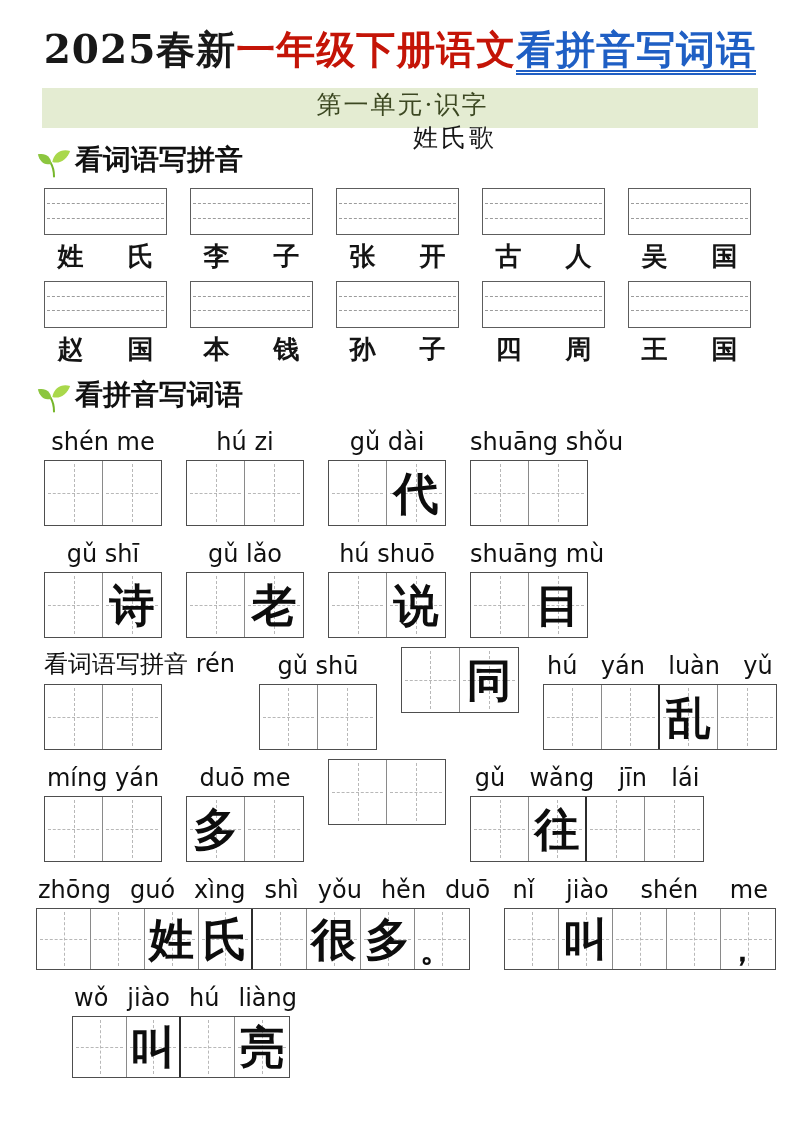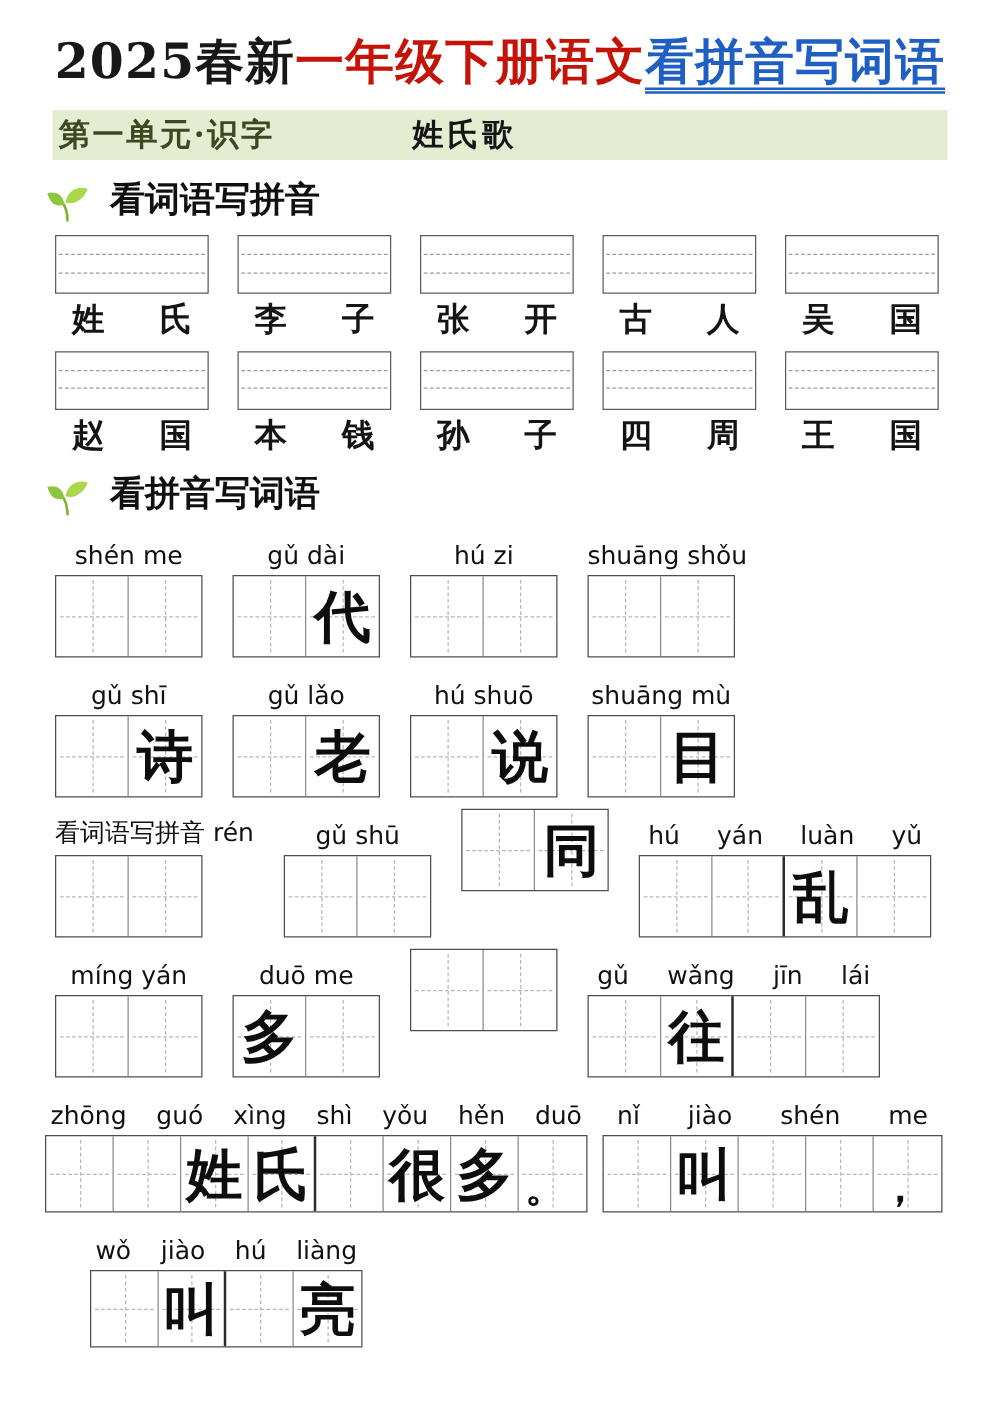--- a/index.html
+++ b/index.html
@@ -27,28 +27,29 @@
   .t-red{color:#c41407;}
   .t-blue{color:#1f5fc4;border-bottom:5px double #1f5fc4;padding-bottom:0px;display:inline-block;line-height:1.05;}
   
   .banner{
     margin-top:13px;
     height:40px;
     background:#e4ecd2;
     display:flex;
     align-items:center;
     font-family:"DejaVu Serif",serif;
-    font-weight:700;
+    font-weight:400;
     font-size:25px;
+    flex-direction:column;
   }
   .banner .unit{color:#3c4822;padding-left:5px;letter-spacing:2px;}
   .banner .lesson{color:#161616;margin-left:110px;letter-spacing:3px;}
   
   .sec-head{
-    display:flex;align-items:flex-end;gap:16px;
+    display:flex;align-items:flex-end;gap:3px;
     margin:13px 0 9px -6px;
     font-family:"DejaVu Serif",serif;
     font-weight:700;font-size:28px;color:#101010;
   }
   .sprout{width:36px;height:34px;flex:0 0 auto;}
   
   .s1-row{display:flex;gap:23px;margin:0 0 10px 2px;}
   .s1-item{width:123px;}
   .fourline{
     position:relative;height:47px;box-sizing:border-box;
@@ -65,21 +66,21 @@
     line-height:1.1;
   }
   
   .s2-row{display:flex;gap:24px;margin:0 0 9px 2px;--cw:58px;--ch:64px;}
   .s2-row.tight{gap:12px;margin-left:-6px;--cw:54px;--ch:60px;}
   .s2-row.indent{margin-left:30px;--cw:54px;--ch:60px;}
   .s2-item{display:flex;flex-direction:column;}
   .s2-label{
     height:33px;display:flex;align-items:flex-end;justify-content:center;
     padding-bottom:4px;font-family:"DejaVu Sans",sans-serif;
-    font-size:20px;color:#101010;white-space:nowrap;
+    font-size:24px;color:#101010;white-space:nowrap;
   }
   .s2-label.spread{justify-content:space-around;padding-left:2px;padding-right:2px;gap:19px;}
   .grid{
     display:flex;width:max-content;background:#fff;
     border:1.5px solid #4e4e4e;box-sizing:border-box;
   }
   .cell{
     width:var(--cw);height:var(--ch);
     position:relative;box-sizing:border-box;
     border-right:1px solid #8a8a8a;
@@ -206,33 +207,33 @@
   <div id="s2-rows">
       <div class="s2-row">
         <div class="s2-item">
           <div class="s2-label">shén me</div>
           <div class="grid">
             <div class="cell"></div>
             <div class="cell"></div>
           </div>
         </div>
         <div class="s2-item">
+          <div class="s2-label">hú zi</div>
+          <div class="grid">
+            <div class="cell"></div>
+            <div class="cell"></div>
+          </div>
+        </div>
+        <div class="s2-item">
           <div class="s2-label">gǔ dài</div>
           <div class="grid">
             <div class="cell"></div>
             <div class="cell">
               <span class="hanzi">代</span>
             </div>
-          </div>
-        </div>
-        <div class="s2-item">
-          <div class="s2-label">hú zi</div>
-          <div class="grid">
-            <div class="cell"></div>
-            <div class="cell"></div>
           </div>
         </div>
         <div class="s2-item">
           <div class="s2-label">shuāng shǒu</div>
           <div class="grid">
             <div class="cell"></div>
             <div class="cell"></div>
           </div>
         </div>
       </div>

